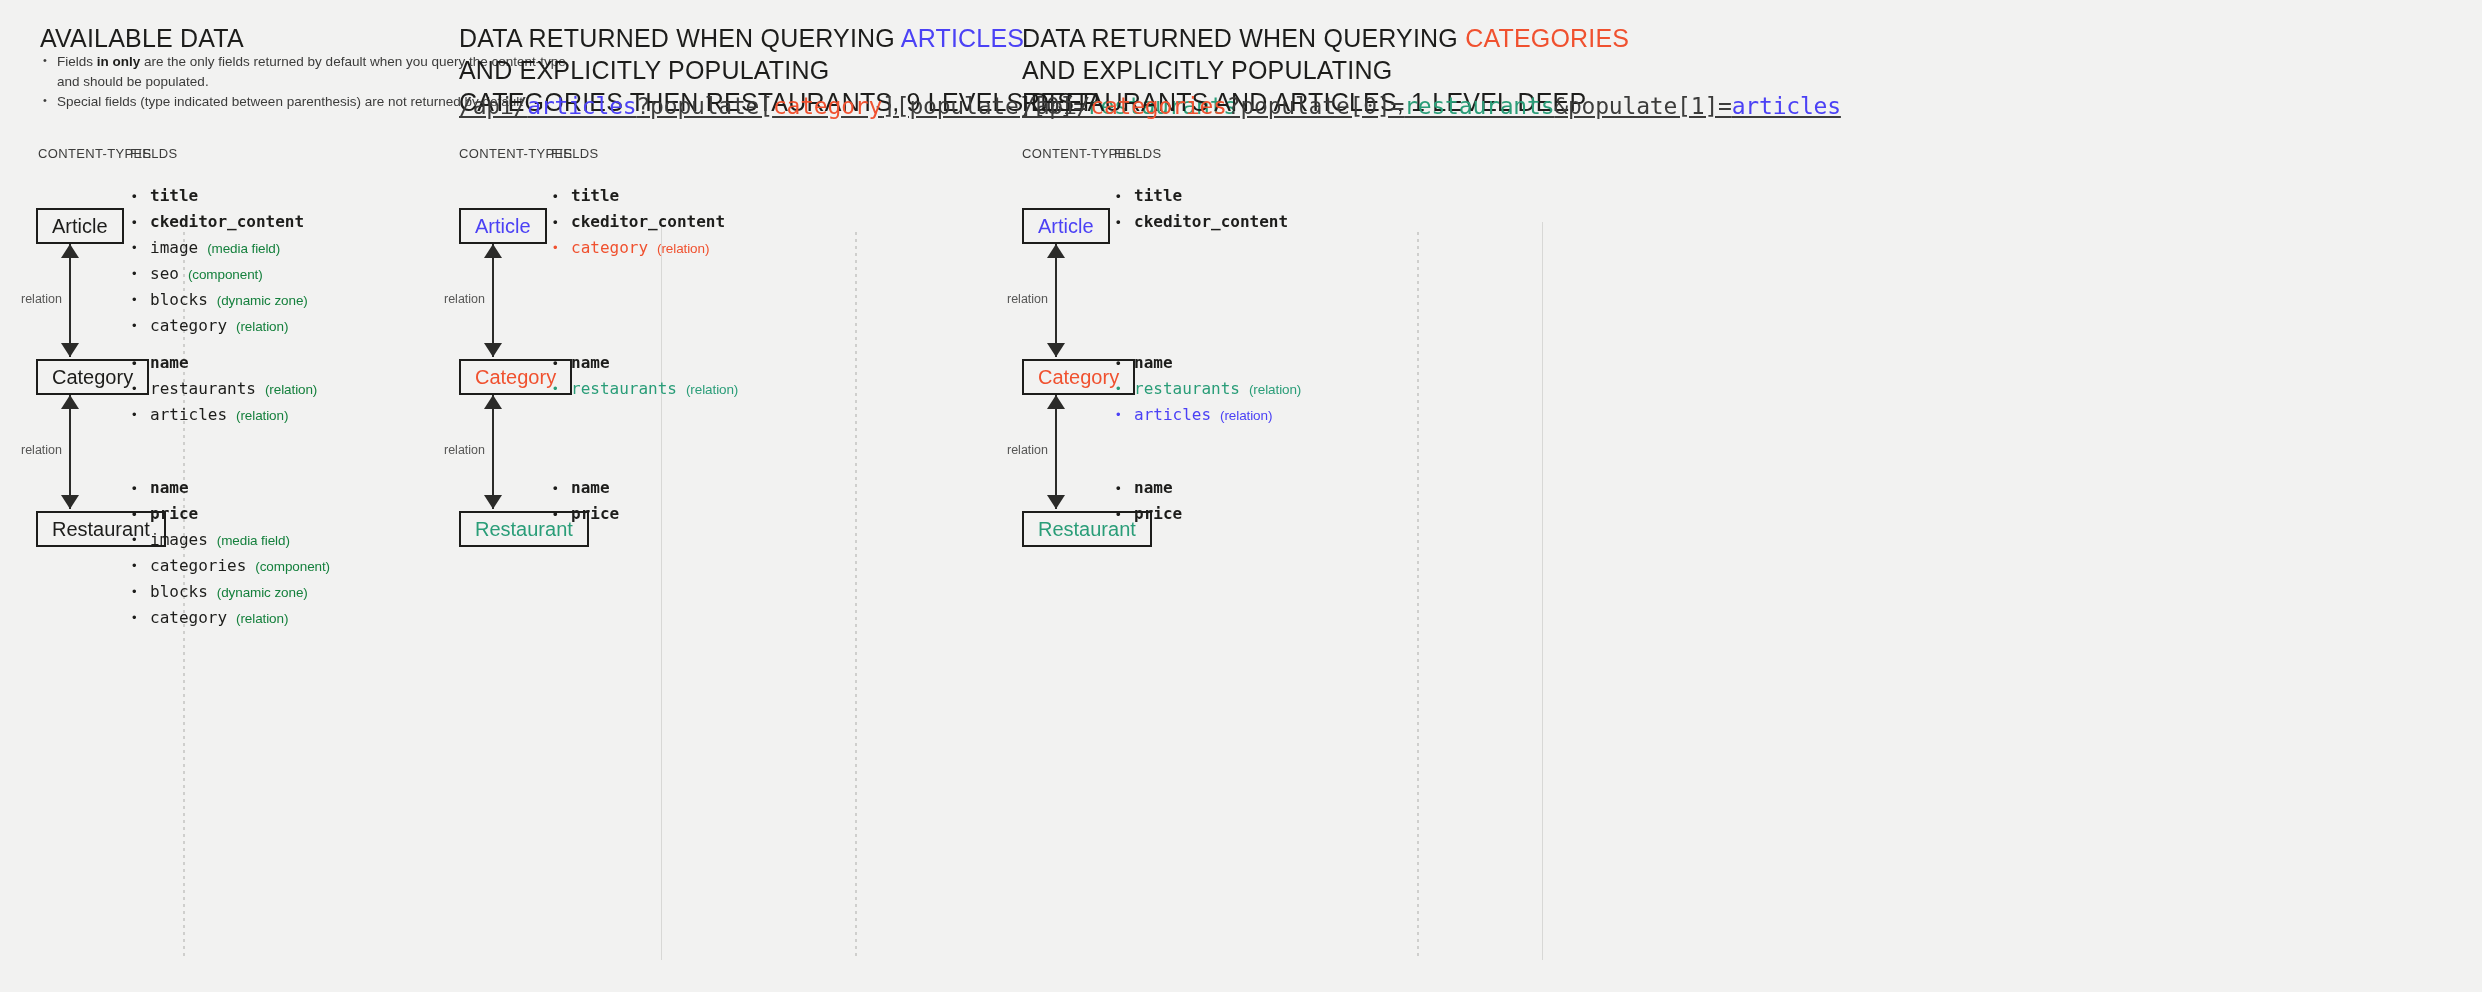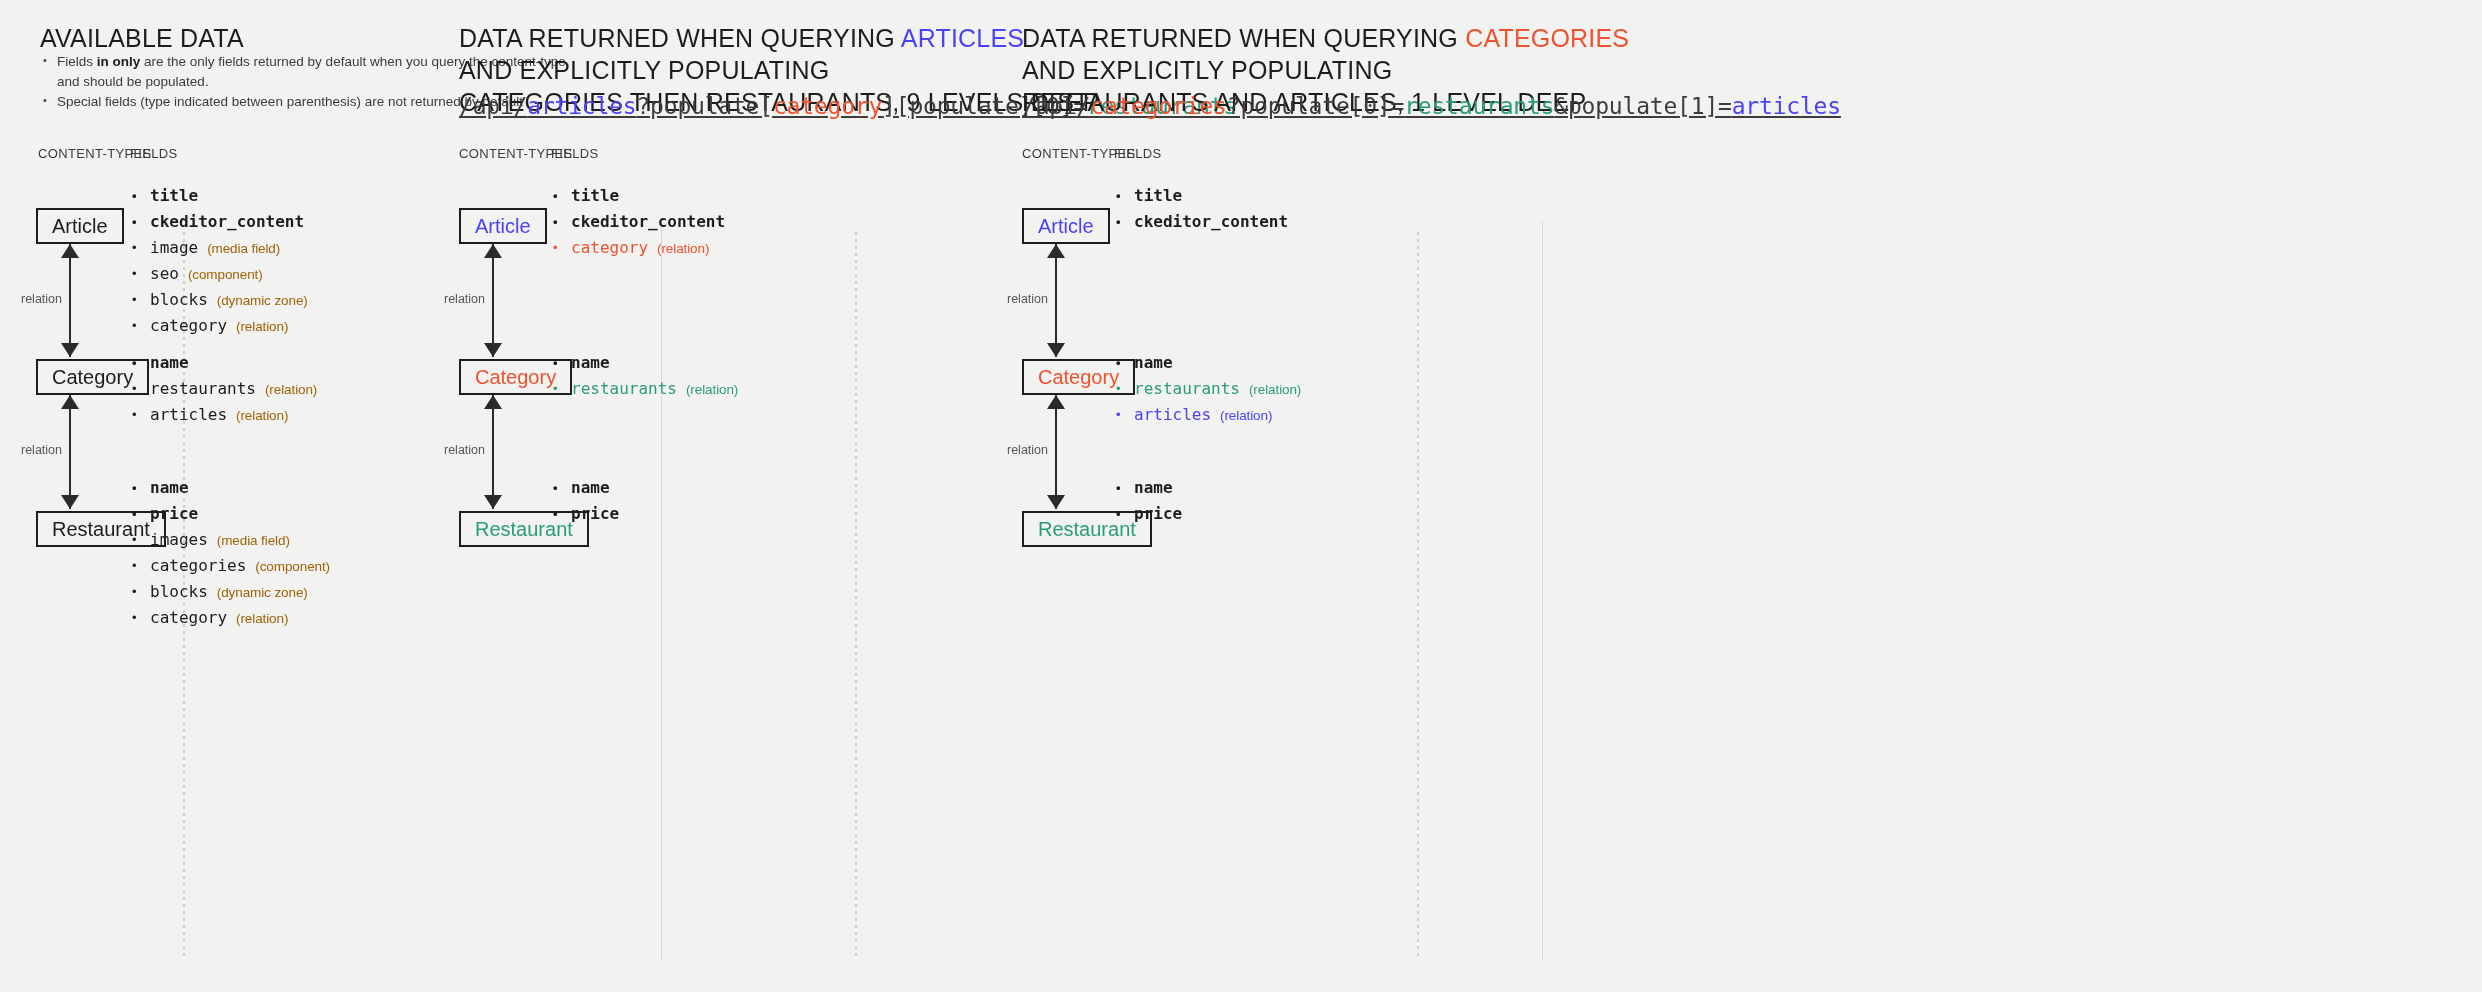--- a/index.html
+++ b/index.html
@@ -174,21 +174,21 @@
     left: 2px;
     top: 0;
     font-family: "Liberation Sans", sans-serif;
     font-size: 13px;
     color: inherit;
   }
   .fieldlist .f.bold { font-weight: bold; }
   .fieldlist .f .ftype {
     font-family: "Liberation Sans", sans-serif;
     font-size: 13.5px;
-    color: #a16207;
+    color: #15803d;
     padding-left: 9px;
     letter-spacing: -0.1px;
   }
   .fieldlist .f.c-blue  { color: #4b41f5; }
   .fieldlist .f.c-blue .ftype  { color: #4b41f5; }
   .fieldlist .f.c-red   { color: #f0512f; }
   .fieldlist .f.c-red .ftype   { color: #f0512f; }
   .fieldlist .f.c-green { color: #2a9d78; }
   .fieldlist .f.c-green .ftype { color: #2a9d78; }
 </style>

